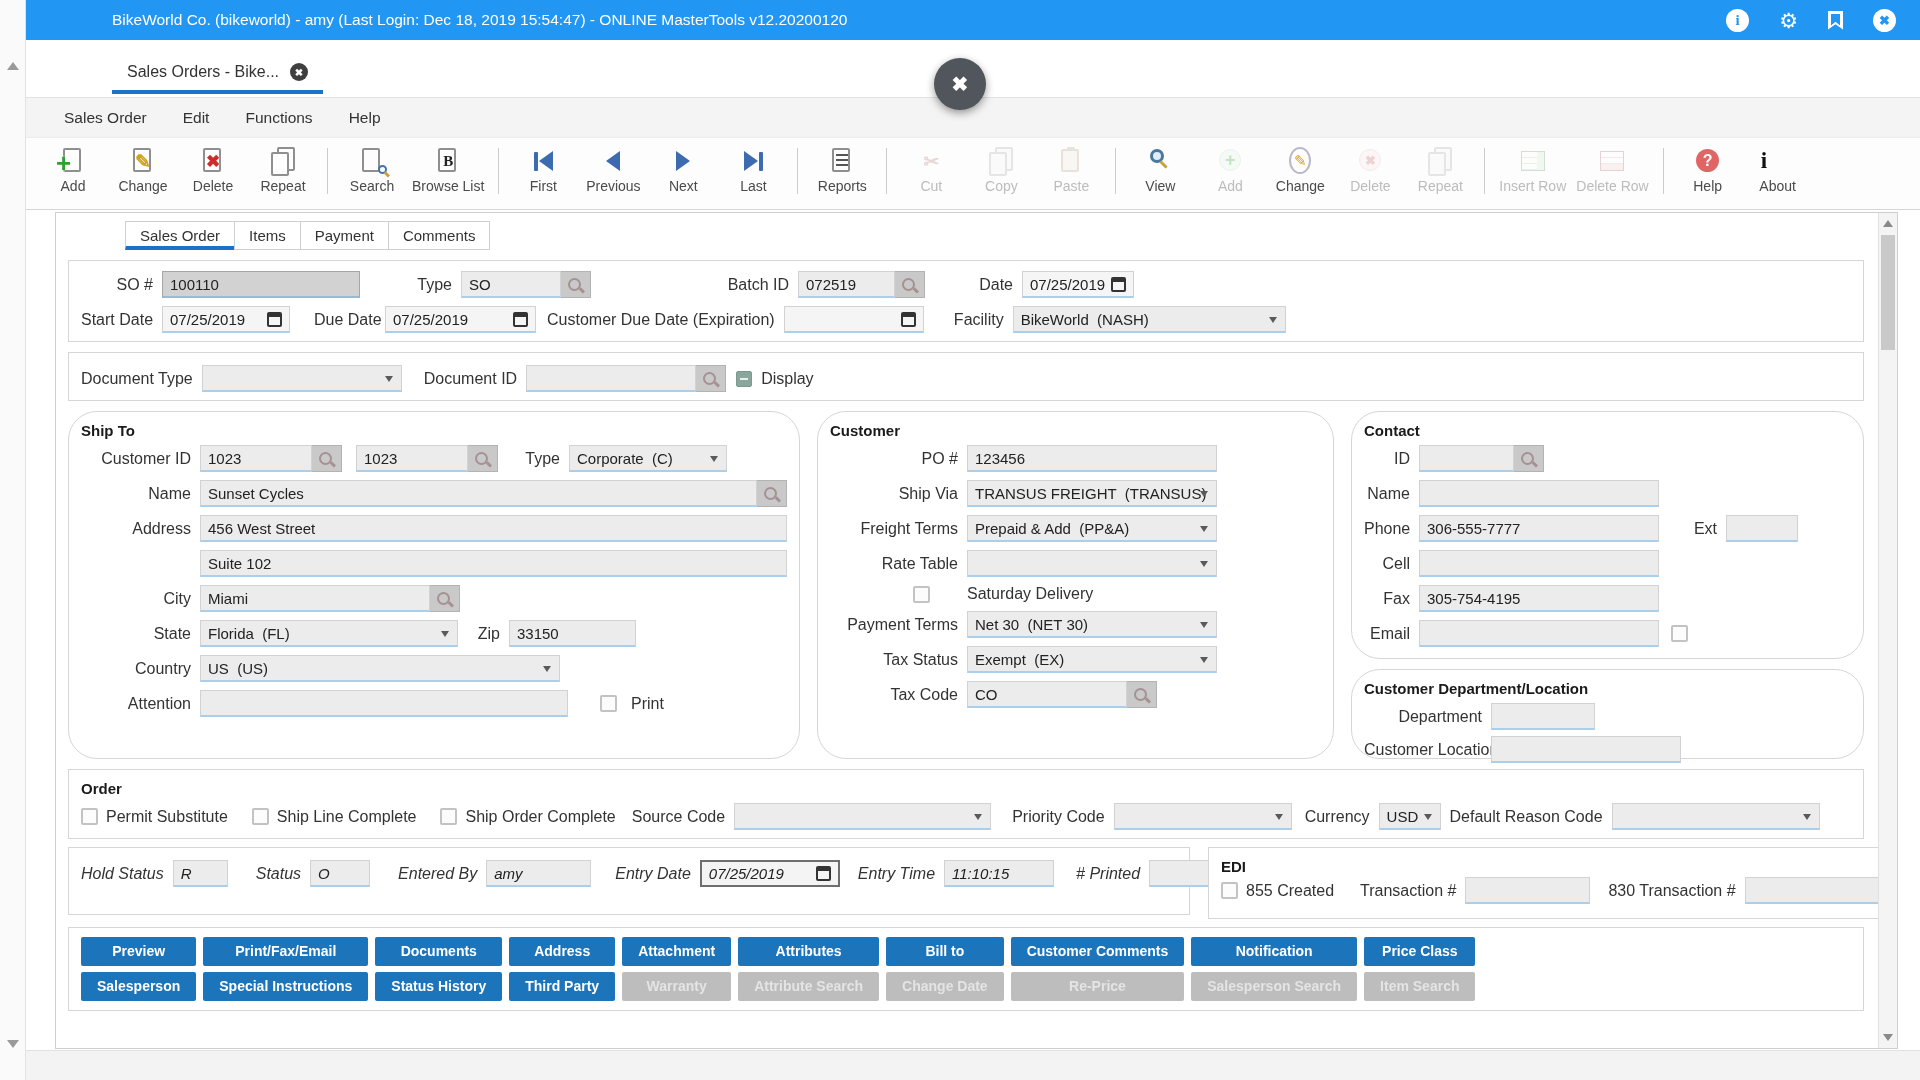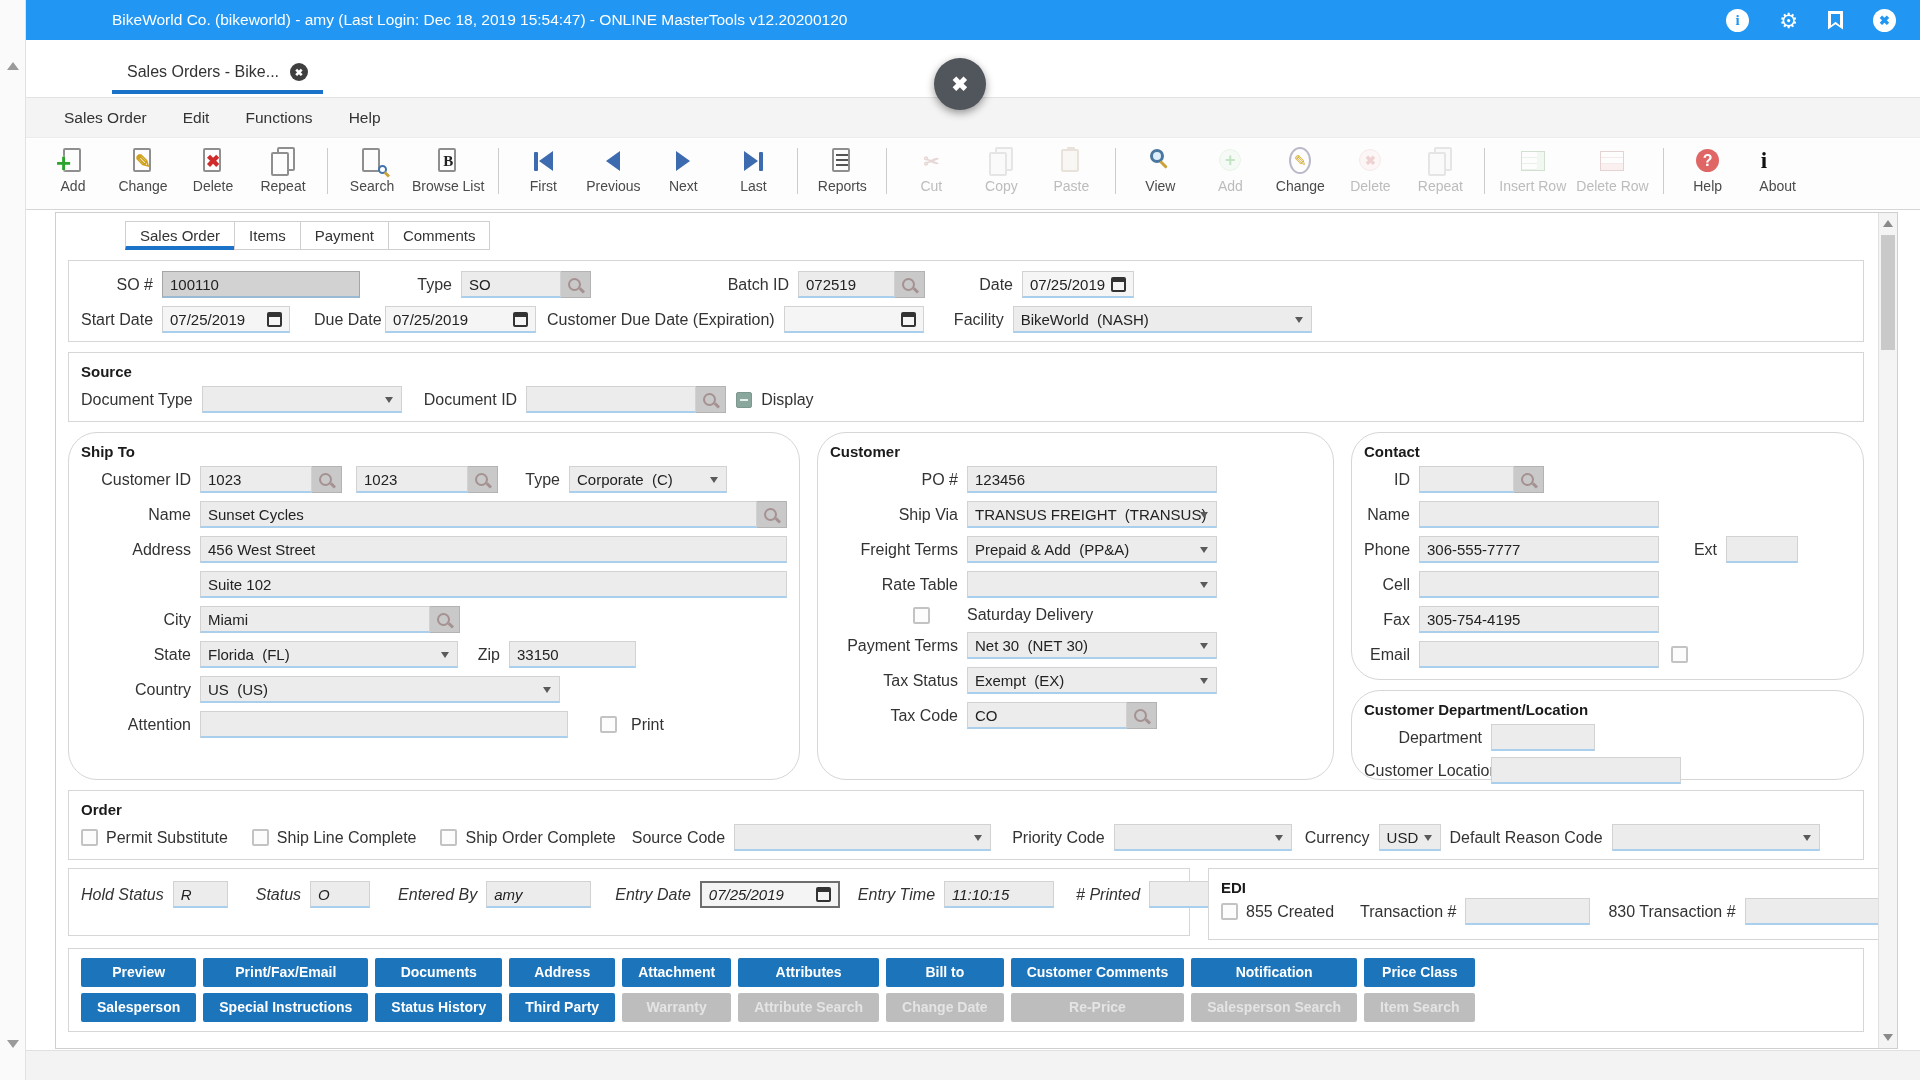--- a/index.html
+++ b/index.html
@@ -368,26 +368,25 @@
           <div class="inp dt" style="width:151px">
             <span class="v">07/25/2019</span>
             <span class="cal"></span>
           </div>
           <span class="lbl" style="margin-left:11px">Customer Due Date (Expiration)</span>
           <div class="inp dt" style="width:140px">
             <span class="v"></span>
             <span class="cal"></span>
           </div>
           <span class="lbl lr" style="width:54px;margin-left:26px">Facility</span>
-          <div class="inp sel" style="width:299px">BikeWorld  (NASH)</div>
+          <div class="inp sel" style="width:273px">BikeWorld  (NASH)</div>
         </div>
       </div>
 
       <div class="panel">
-        <div class="ph">Source</div>
         <div class="frow" style="margin-top:4px">
           <span class="lbl">Document Type</span>
           <div class="inp sel" style="width:200px"></div>
           <span class="lbl" style="margin-left:22px">Document ID</span>
           <div class="inp" style="width:170px"></div>
           <div class="mag"></div>
           <span class="sqbtn" style="margin-left:10px"></span>
           <span class="lbl" style="margin-left:9px;margin-right:0">Display</span>
         </div>
       </div>

